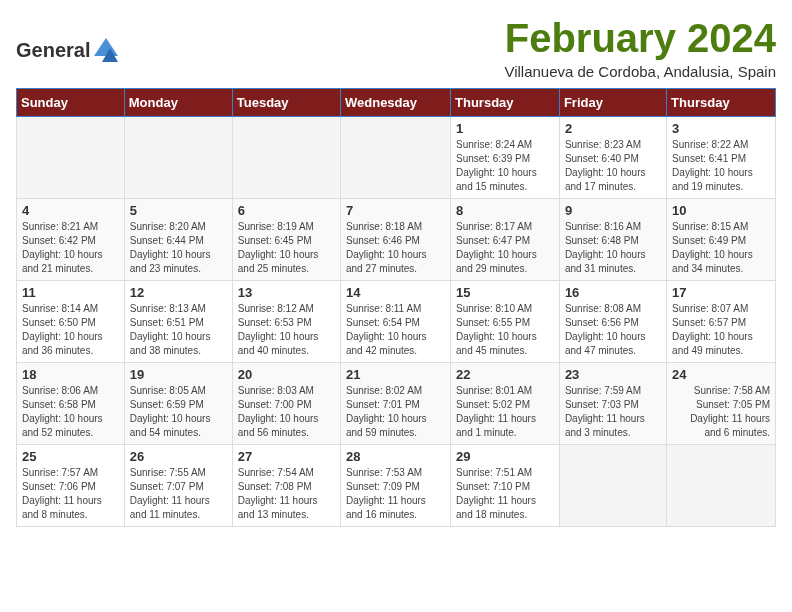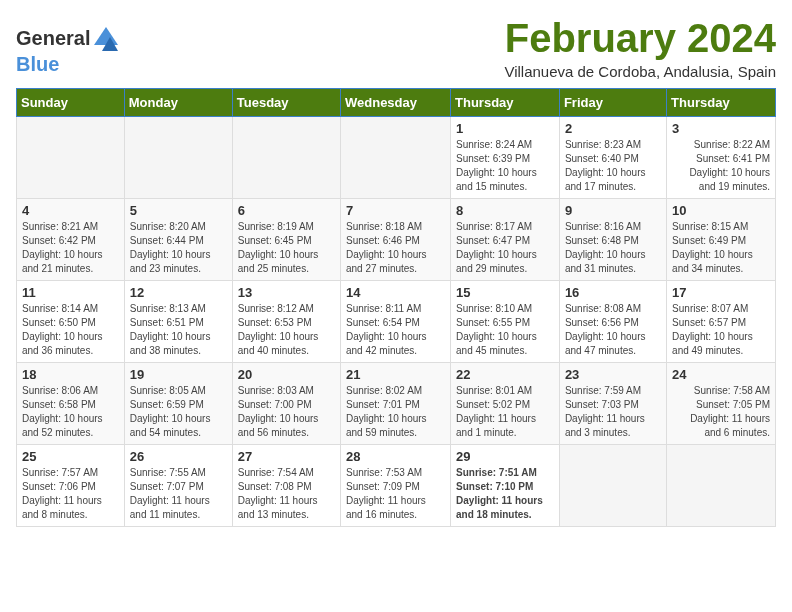--- a/index.html
+++ b/index.html
@@ -48,21 +48,21 @@
       font-size: 15px;
       color: #333;
       margin-top: 2px;
     }
     .calendar {
       width: 100%;
       border-collapse: collapse;
       border: 1px solid #ccc;
     }
     .calendar th {
-      background-color: #4d7c0f;
+      background-color: #7f1d1d;
       color: #fff;
       font-size: 13px;
       font-weight: bold;
       padding: 6px 4px;
       text-align: left;
       border: 1px solid #3a80c9;
     }
     .calendar td {
       vertical-align: top;
       padding: 4px 5px;
@@ -98,21 +98,20 @@
 <div class="header-section">
   <div class="logo">
     <div>
       <div style="display:flex;align-items:center;">
         <span class="logo-text-general">General</span>
         <svg class="logo-icon" viewBox="0 0 28 28" xmlns="http://www.w3.org/2000/svg">
           <polygon points="14,2 26,20 2,20" fill="#4a90d9"></polygon>
           <polygon points="18,12 26,26 10,26" fill="#2a6ab0"></polygon>
         </svg>
       </div>
-      <div class="logo-text-blue">Blue</div>
     </div>
   </div>
   <div class="title-section">
     <div class="main-title">February 2024</div>
     <div class="sub-title">Villanueva de Cordoba, Andalusia, Spain</div>
   </div>
 </div>
 
 <table class="calendar">
   <thead>
@@ -141,21 +140,21 @@
         </td>
         <td>
           <div class="cell-day">2</div>
           <div class="cell-info" style="white-space: pre-line;">Sunrise: 8:23 AM
 Sunset: 6:40 PM
 Daylight: 10 hours
 and 17 minutes.</div>
         </td>
         <td>
           <div class="cell-day">3</div>
-          <div class="cell-info" style="white-space: pre-line; text-align: right;">Sunrise: 8:22 AM
+          <div class="cell-info" style="white-space: pre-line;">Sunrise: 8:22 AM
 Sunset: 6:41 PM
 Daylight: 10 hours
 and 19 minutes.</div>
         </td>
       </tr>
       <tr>
         <td>
           <div class="cell-day">4</div>
           <div class="cell-info" style="white-space: pre-line;">Sunrise: 8:21 AM
 Sunset: 6:42 PM
@@ -331,21 +330,21 @@
         </td>
         <td>
           <div class="cell-day">28</div>
           <div class="cell-info" style="white-space: pre-line;">Sunrise: 7:53 AM
 Sunset: 7:09 PM
 Daylight: 11 hours
 and 16 minutes.</div>
         </td>
         <td>
           <div class="cell-day">29</div>
-          <div class="cell-info" style="white-space: pre-line; font-weight: bold;">Sunrise: 7:51 AM
+          <div class="cell-info" style="white-space: pre-line;">Sunrise: 7:51 AM
 Sunset: 7:10 PM
 Daylight: 11 hours
 and 18 minutes.</div>
         </td>
         <td class="empty-cell"></td>
         <td class="empty-cell"></td>
       </tr>
     </tbody>
 </table>
 

